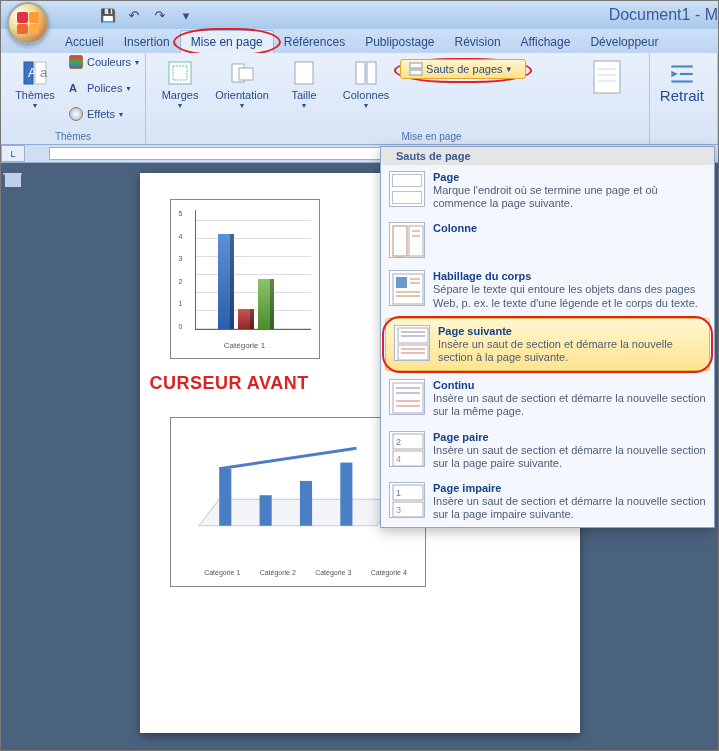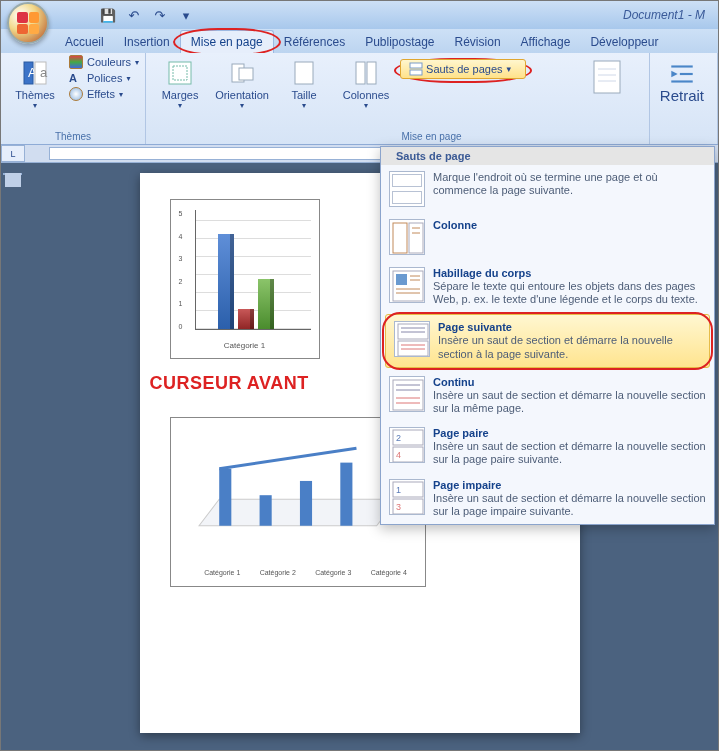--- a/index.html
+++ b/index.html
@@ -9,37 +9,37 @@
 .titlebar { height: 28px; background: linear-gradient(#cde0f6,#a8c8ec); display: flex; align-items: center; }
 .office-btn { width: 42px; height: 42px; border-radius: 50%; background: radial-gradient(circle at 30% 30%, #fff, #f2d98a 40%, #bb6433 90%); border: 2px solid #9aa; position: relative; top: 8px; left: 6px; z-index: 10; box-shadow: 0 2px 4px rgba(0,0,0,0.3); display:flex; align-items:center; justify-content:center; }
 .office-btn .quad { width: 22px; height: 22px; display:grid; grid-template-columns:1fr 1fr; grid-template-rows:1fr 1fr; gap:1px; }
 .office-btn .quad div { border-radius:2px; }
 .office-btn .quad div:nth-child(1){background:#d34;}
 .office-btn .quad div:nth-child(2){background:#f93;}
 .office-btn .quad div:nth-child(3){background:#e63;}
 .office-btn .quad div:nth-child(4){background:#fa4;}
 .qat { margin-left: 56px; display: flex; gap: 8px; align-items: center; }
 .qat-btn { width: 18px; height: 18px; display:flex;align-items:center;justify-content:center; color:#2a4b8d; font-size:13px; }
-.titlebar .doc { flex:1; text-align:right; padding-right:13px; font-size:12px; color:#3a5a99;font-style:italic; }
+.titlebar .doc { flex:1; text-align:right; padding-right:0; font-size:16px; color:#3a5a99; }
 
 
 .ribbon-tabs { height: 24px; background: linear-gradient(#cde0f6,#bcd4f0); display:flex; align-items:flex-end; padding-left: 54px; gap:0; font-size:12px; }
 .tab { padding: 4px 10px; color:#2a4b8d; cursor:pointer; }
 .tab.active { background: #e6eefb; border: 1px solid #9db9e2; border-bottom:none; border-radius:3px 3px 0 0; color:#15428b; }
 .tab.circled { position:relative; }
 .tab.circled::after { content:""; position:absolute; left:-8px; right:-8px; top:-3px; bottom:-3px; border:2.5px solid #d22; border-radius:50%/60%; pointer-events:none; }
 
 
 .ribbon { height: 92px; background: linear-gradient(#e8f0fc,#d6e4f6); border-bottom:1px solid #8eabd6; display:flex; position:relative; }
 .group { border-right:1px solid #b1c6e4; display:flex; flex-direction:column; padding: 2px 6px 0 6px; }
 .group-label { font-size:10px; color:#4971aa; text-align:center; padding:2px 0; }
 .group-body { flex:1; display:flex; align-items:flex-start; gap:6px; }
 .big-btn { display:flex; flex-direction:column; align-items:center; width:56px; padding-top:4px; font-size:11px; color:#2a4b8d; text-align:center; }
 .big-btn .icon { width:32px; height:28px; margin-bottom:2px; display:flex;align-items:center;justify-content:center; }
-.small-row { display:flex; flex-direction:column; font-size:11px; color:#2a4b8d; gap:3px; }
+.small-row { display:flex; flex-direction:column; font-size:11px; color:#2a4b8d; gap:13px; }
 .small-row div { display:flex; align-items:center; gap:4px; }
 .small-icon-sq { width:14px; height:14px; background:linear-gradient(#e8a838,#c77316); border:1px solid #aa7a3a; border-radius:2px; }
 
 .sauts-btn-wrap { position: relative; }
 .sauts-btn { position:relative; display:inline-flex; align-items:center; height:20px; padding:0 14px 0 8px; font-size:11px; background:linear-gradient(#fff6ce,#ffe28a); border:1px solid #e0a731; border-radius:3px; color:#2a4b8d; }
 .sauts-btn::after { content:"▾"; font-size:9px; margin-left:4px; color:#2a4b8d; }
 .sauts-btn-wrap::before { content:""; position:absolute; left:-6px; right:-6px; top:-4px; bottom:-4px; border:2.5px solid #d22; border-radius:50%/60%; pointer-events:none; }
 
 
 .ruler-row { height:18px; background:#d1ddf0; border-bottom:1px solid #97b1d6; position:relative; overflow:hidden; }
@@ -316,20 +316,21 @@
 
 <div class="gallery">
   <div class="gal-header">Sauts de page</div>
 
   <div class="gal-item">
     <div class="gal-icon">
         <div class="pg"></div>
         <div class="pg"></div>
       </div>
     <div class="gal-text">
+        <div class="gal-title">Page</div>
         <div class="gal-desc">Marque l'endroit où se termine une page et où commence la page suivante.</div>
       </div>
   </div>
 
   <div class="gal-item">
     <div class="gal-icon">
         <svg width="36" height="36">
           <rect x="3" y="3" width="14" height="30" fill="#fff" stroke="#c28a5a"></rect>
           <rect x="19" y="3" width="14" height="30" fill="#fff" stroke="#aab"></rect>
           <line x1="22" y1="8" x2="30" y2="8" stroke="#c28a5a"></line>

